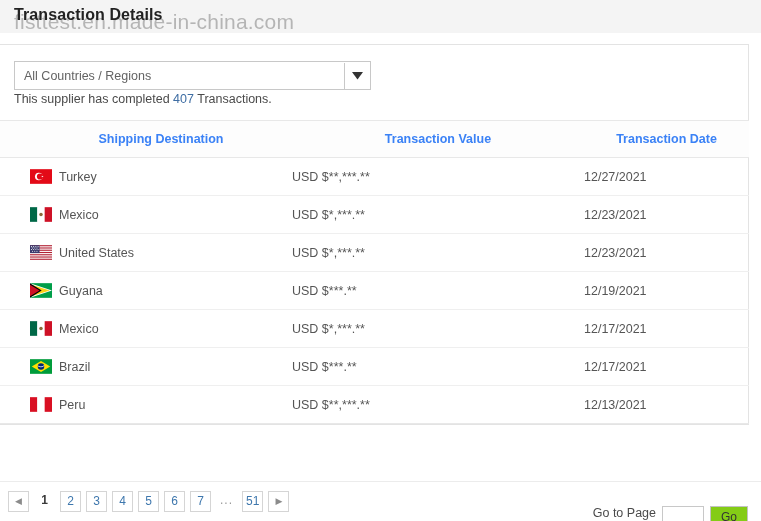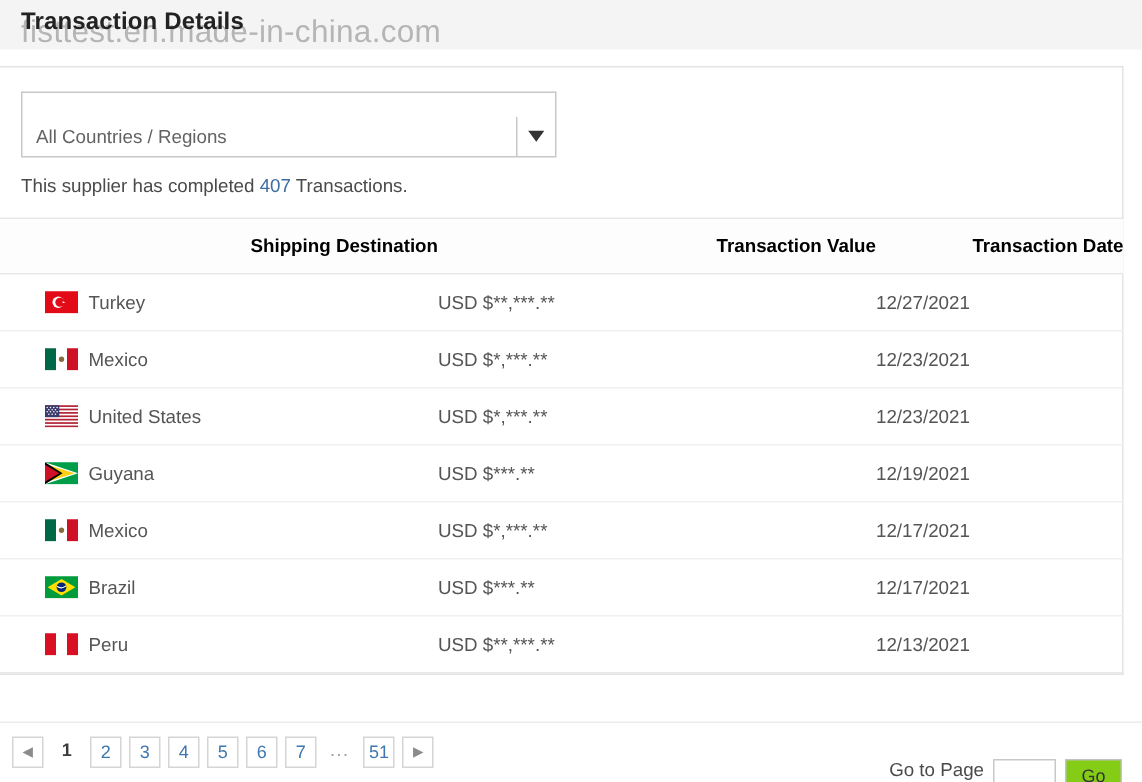--- a/index.html
+++ b/index.html
@@ -51,25 +51,25 @@
     border: 1px solid #e3e3e3;
     border-left: none;
   }
 
   
   .filter-area { padding: 16px 14px 0 14px; }
 
   .select-wrap {
     position: relative;
     width: 357px;
-    height: 44px;
+    height: 29px;
     border: 1px solid #c8c8c8;
     background: #ffffff;
     display: flex;
-    align-items: flex-end;
+    align-items: center;
   }
   .select-value {
     flex: 1;
     padding-left: 9px;
     font-size: 12.5px;
     color: #636363;
     line-height: 26px;
     white-space: nowrap;
     overflow: hidden;
   }
@@ -78,38 +78,38 @@
     height: 26px;
     border-left: 1px solid #c8c8c8;
     display: flex;
     align-items: center;
     justify-content: center;
     background: #ffffff;
   }
   .select-arrow-btn svg { display: block; }
 
   .summary {
-    margin-top: 12px;
+    margin-top: 2px;
     font-size: 12.5px;
     color: #4a4a4a;
     padding-bottom: 14px;
   }
   .summary .count { color: #3e6da3; }
 
   
   table.txn {
     width: 100%;
     border-collapse: collapse;
     table-layout: fixed;
   }
   table.txn thead th {
-    text-align: right;
+    text-align: center;
     font-size: 12.5px;
     font-weight: bold;
-    color: #000000;
+    color: #3b82f6;
     padding: 11px 0 11px 0;
     background: #fdfdfd;
     border-top: 1px solid #e8e8e8;
     border-bottom: 1px solid #e8e8e8;
   }
   table.txn tbody td {
     font-size: 12.5px;
     color: #555555;
     padding: 11px 0 11px 0;
     border-bottom: 1px solid #efefef;

